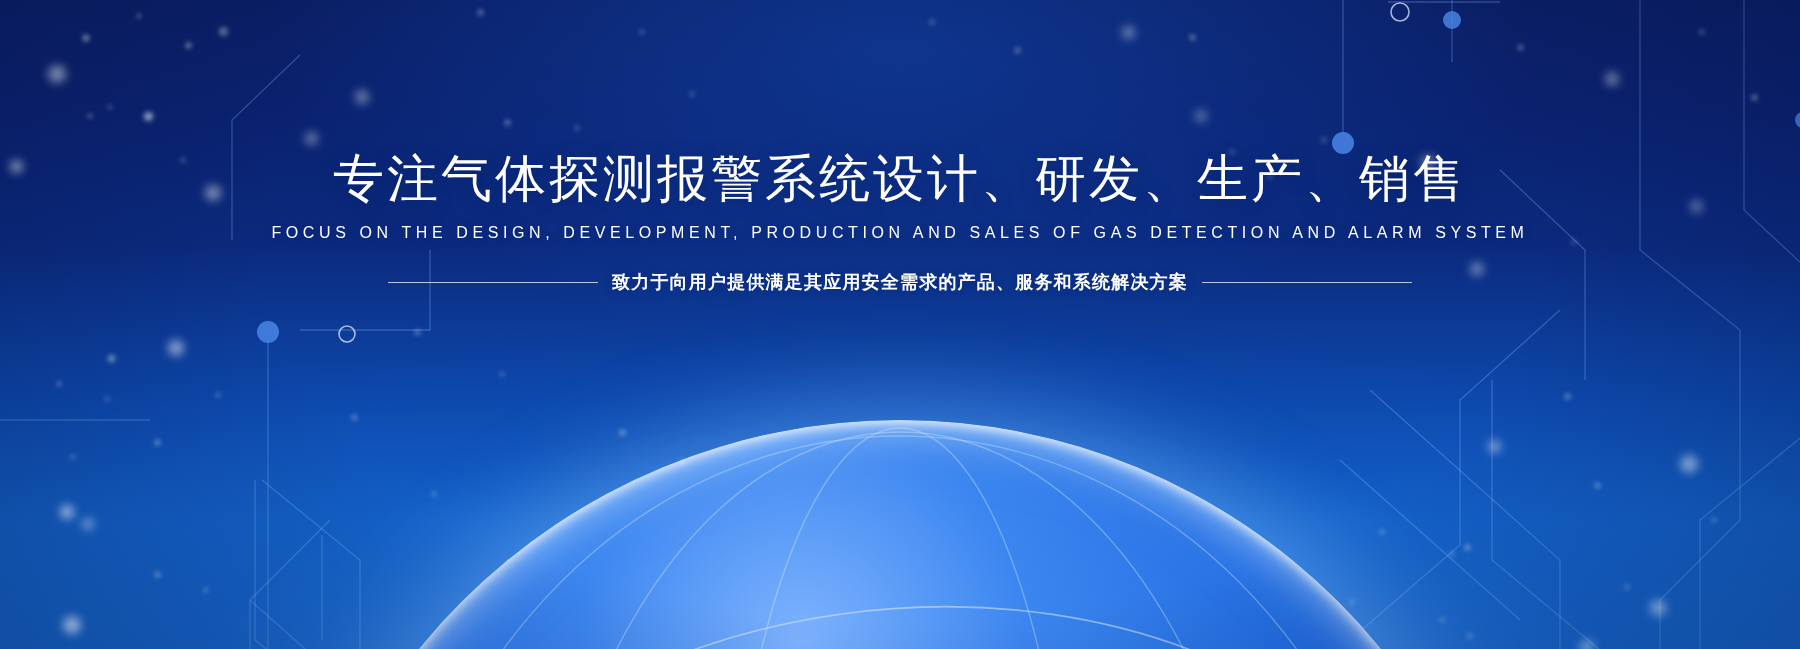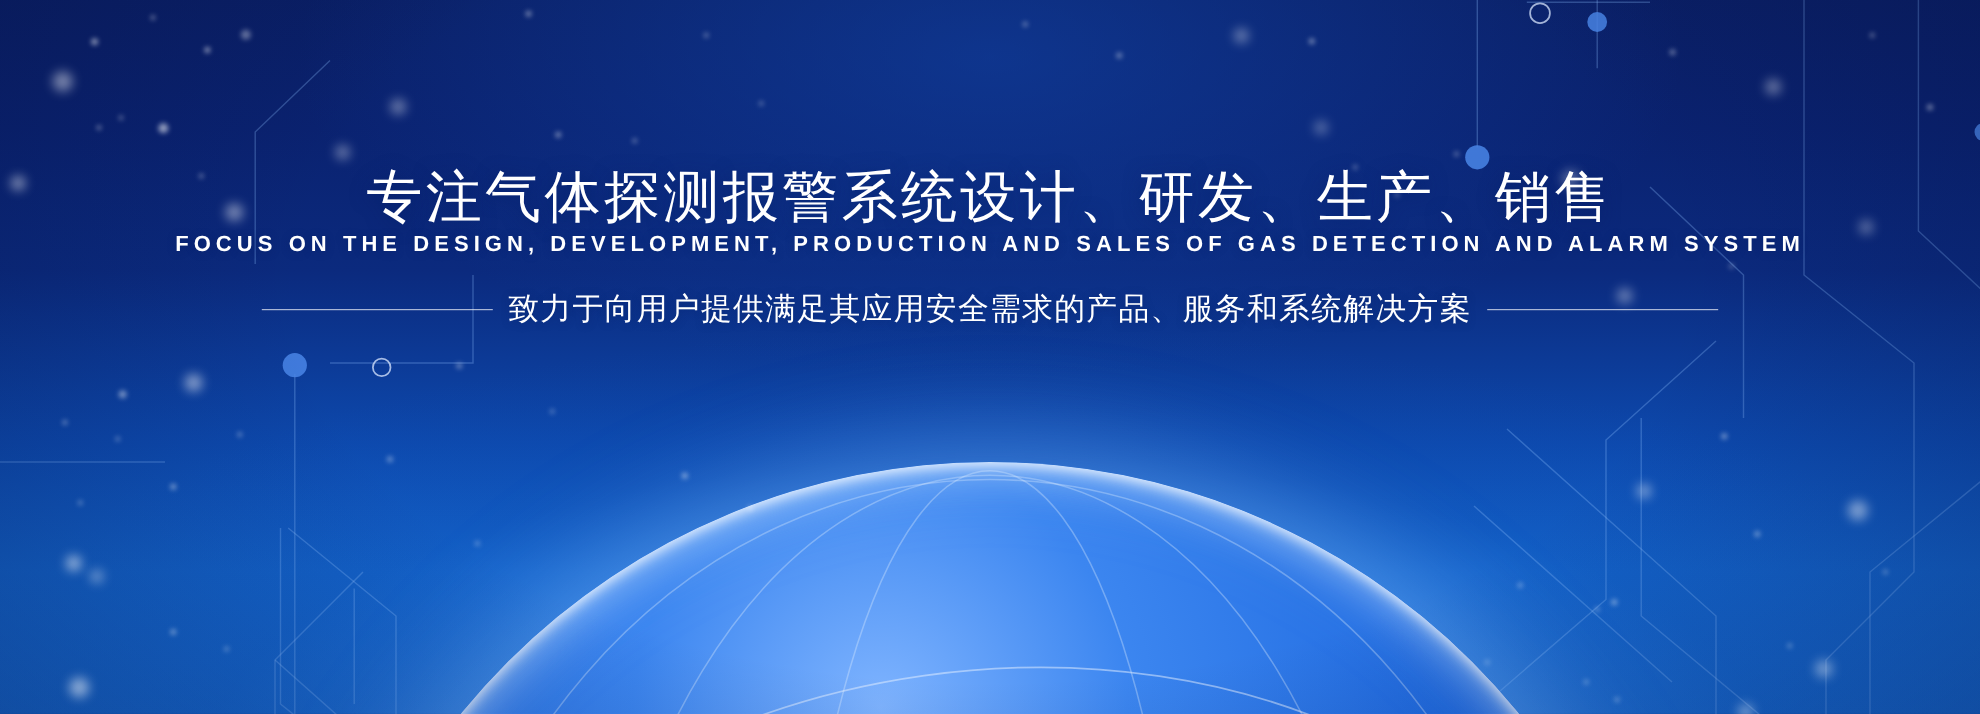--- a/index.html
+++ b/index.html
@@ -89,46 +89,47 @@
   #headline {
     color: #ffffff;
     font-size: 51px;
     line-height: 1.12;
     font-weight: 400;
     letter-spacing: 3px;
     text-shadow: 0 2px 16px rgba(0,30,100,0.55);
     white-space: nowrap;
   }
   #subhead {
-    margin-top: 4px;
+    margin-top: 17px;
     color: #ffffff;
-    font-size: 20px;
-    font-weight: 700;
+    font-size: 16px;
+    font-weight: 400;
     letter-spacing: 4.6px;
     white-space: nowrap;
     text-shadow: 0 1px 8px rgba(0,30,100,0.45);
   }
   #tagline-row {
     margin-top: 28px;
     display: flex;
     align-items: center;
     justify-content: center;
     gap: 14px;
   }
   .rule {
     height: 1px;
     width: 210px;
     background: rgba(255,255,255,0.72);
   }
   #tagline {
     color: #ffffff;
-    font-size: 28px;
+    font-size: 18px;
     letter-spacing: 1.2px;
     white-space: nowrap;
     text-shadow: 0 1px 8px rgba(0,30,100,0.45);
+    font-weight: bold;
   }
 </style>
 </head>
 <body>
 
 <div id="banner">
 
   <div class="layer" id="glow-top"></div>
   <div class="layer" id="glow-bottom"></div>
 

